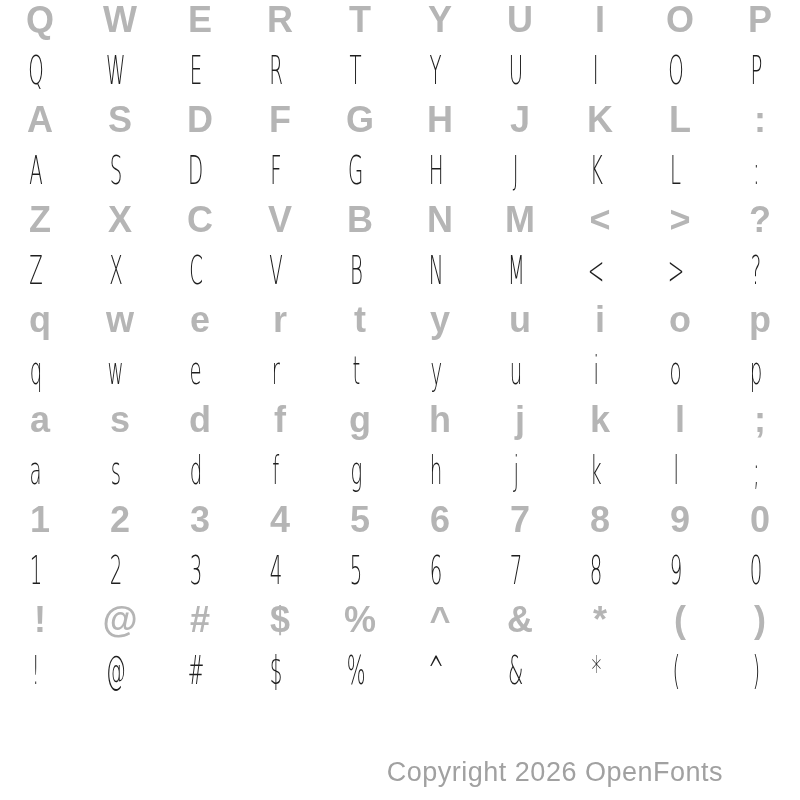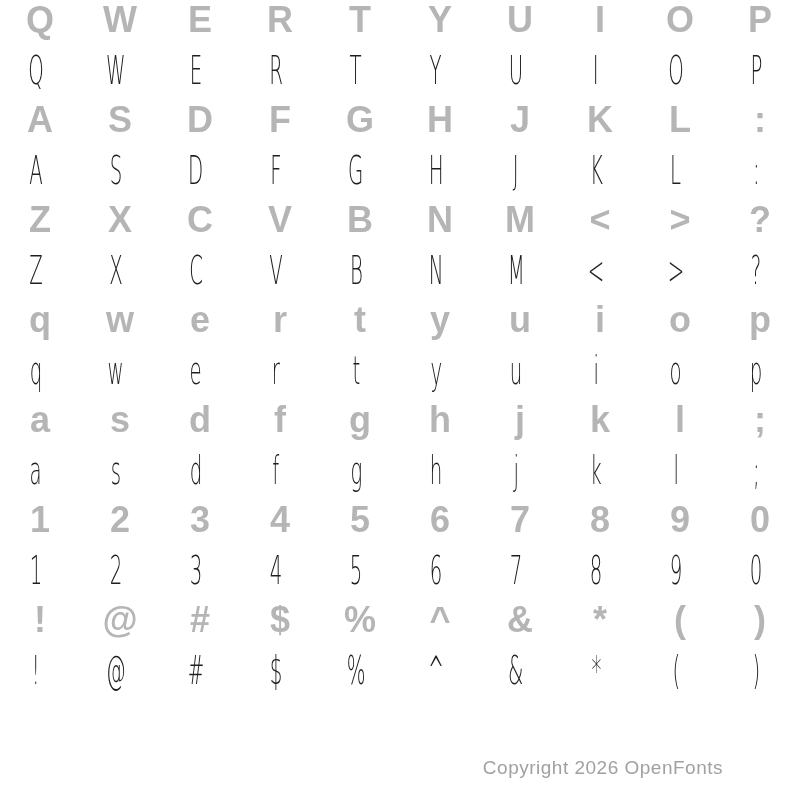--- a/index.html
+++ b/index.html
@@ -53,21 +53,21 @@
     font-size: 38px;
     color: var(--sample-color, #1e1e1e);
     transform: translateX(-4px) scaleX(0.52) scaleY(1.04);
     transform-origin: center;
   }
   #copyright {
     position: absolute;
     top: 757px;
     right: 77px;
     font-family: "Liberation Sans", sans-serif;
-    font-size: 19px;
+    font-size: 27px;
     font-weight: 400;
     letter-spacing: 0.5px;
     color: var(--footer-color, #a1a1a1);
   }
 </style>
 </head>
 <body>
 
 <div id="stage">
   <div id="glyph-grid">

